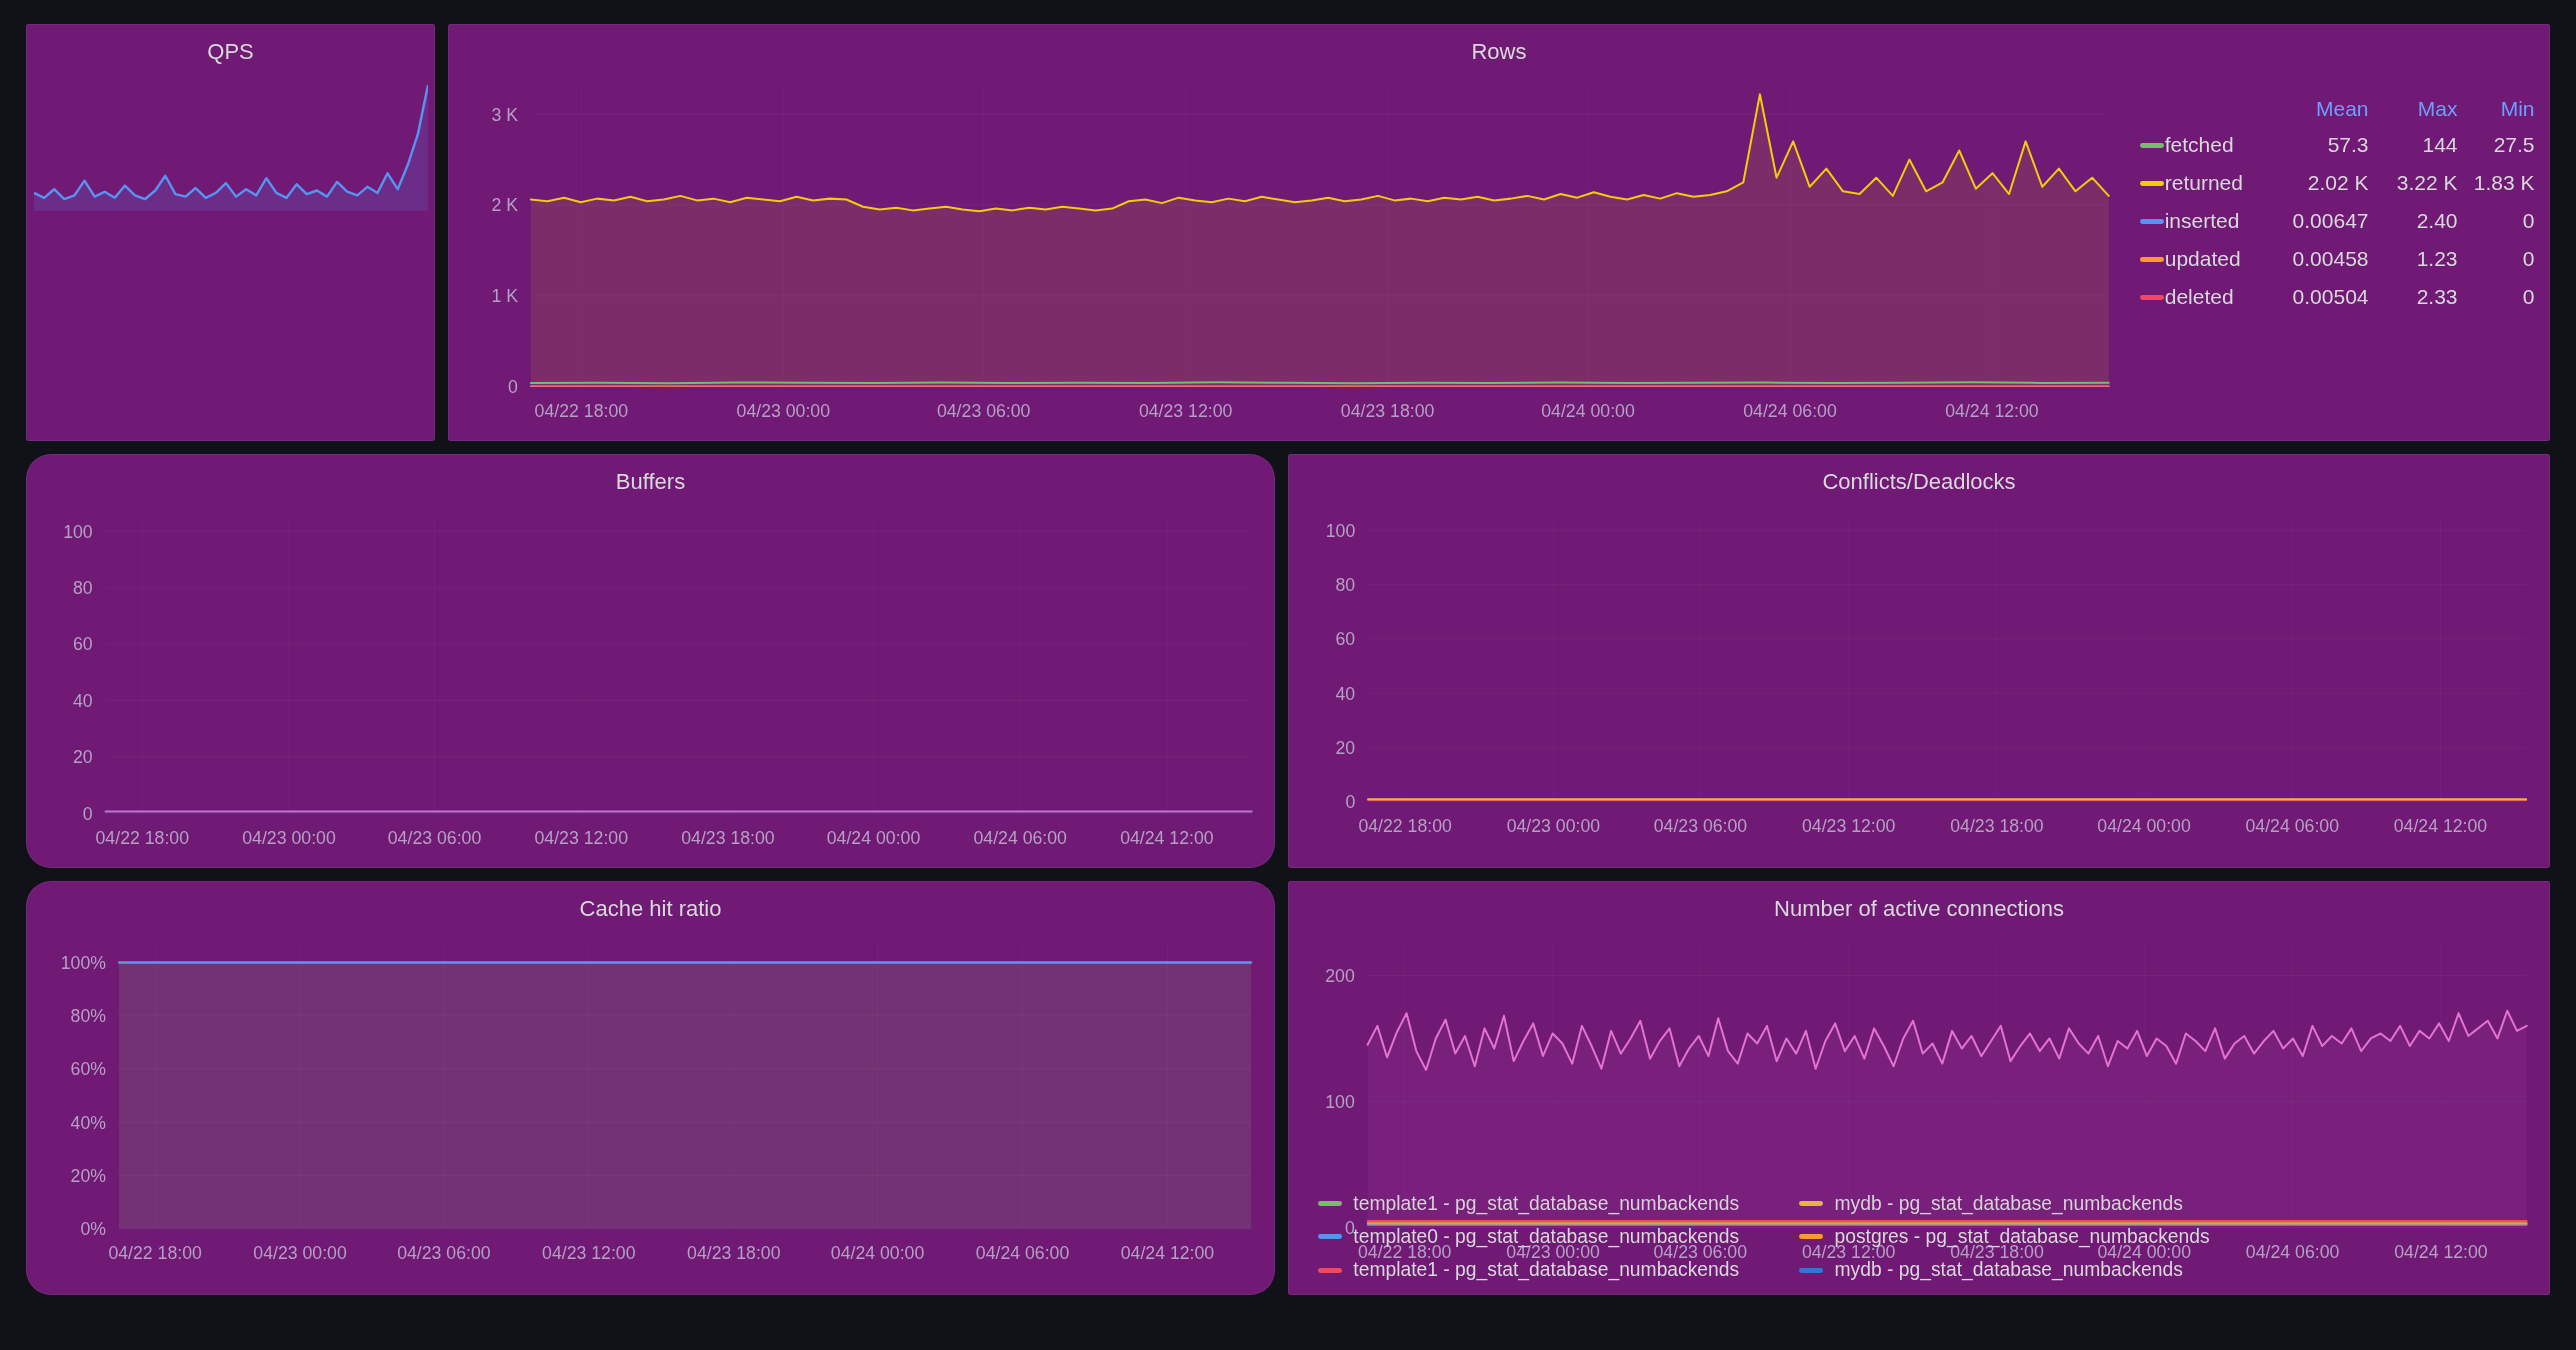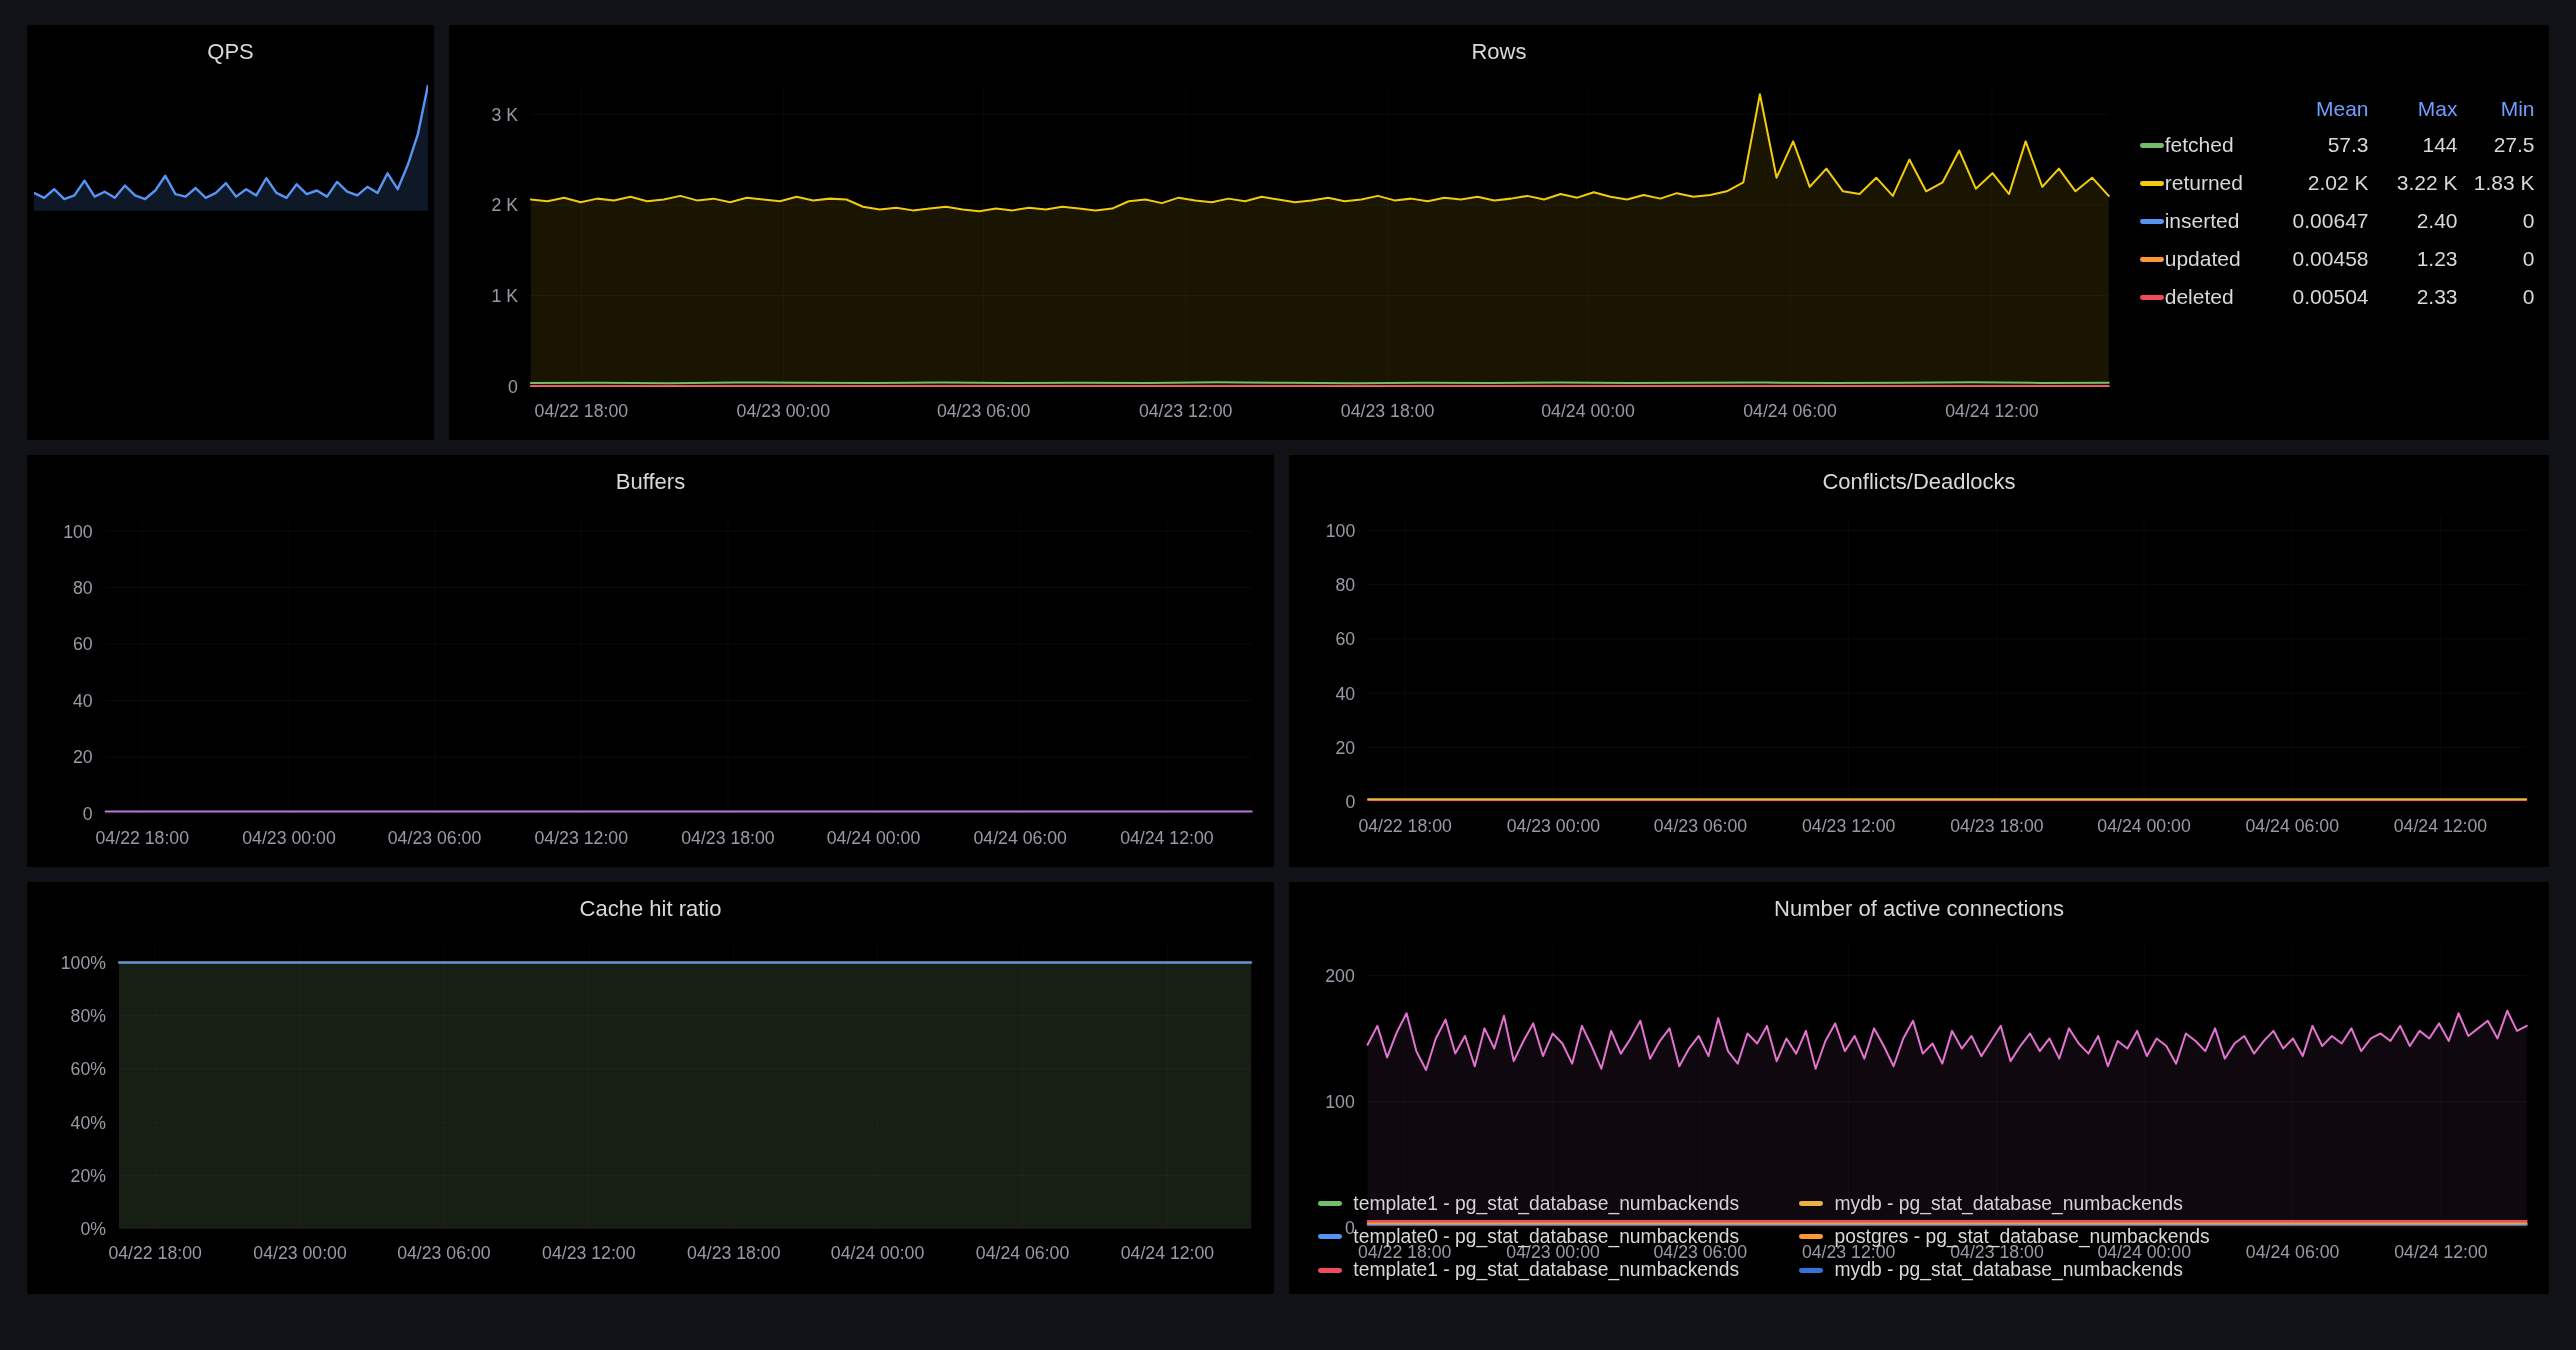--- a/index.html
+++ b/index.html
@@ -8,36 +8,36 @@
     background: #111217;
     font-family: "Liberation Sans", "DejaVu Sans", sans-serif;
     color: #D8D9DA;
     overflow: hidden;
   }
   .dashboard { padding: 24px 26px 0; display: flex; flex-direction: column; gap: 13px; }
   .row { display: flex; gap: 13px; }
   .row-1 { height: 417px; }
   .row-2, .row-3 { height: 414px; }
   .panel {
-    background: #000000;
+    background: #701a75;
     border: 0.8px solid rgba(204,204,220,0.09);
     border-radius: 2.4px;
     display: flex; flex-direction: column;
     padding: 8px 11.3px 11.3px;
     min-width: 0;
   }
   .panel-title {
     text-align: center;
     font-size: 22px; font-weight: 500; color: #D8D9DA;
     line-height: 1.2; padding: 6.4px 0 8px;
     cursor: pointer;
   }
   .panel-qps { width: 409px; flex: none; }
   .panel-rows { flex: 1; }
-  .panel-buffers, .panel-cache { flex: 756; }
+  .panel-buffers, .panel-cache { flex: 756; border-radius: 25px; }
   .panel-conflicts, .panel-connections { flex: 764; }
   .panel-body { flex: 1; display: flex; min-height: 0; }
   .chart-host { flex: 1; min-height: 0; min-width: 0; position: relative; }
   .chart-host svg { display: block; position: absolute; inset: 0; }
   svg text { font-family: "Liberation Sans", "DejaVu Sans", sans-serif; }
 
   
   .stat-body { flex: 1; display: flex; flex-direction: column; min-height: 0; }
   .stat-value {
     flex: 1; display: flex; align-items: center; justify-content: center;

